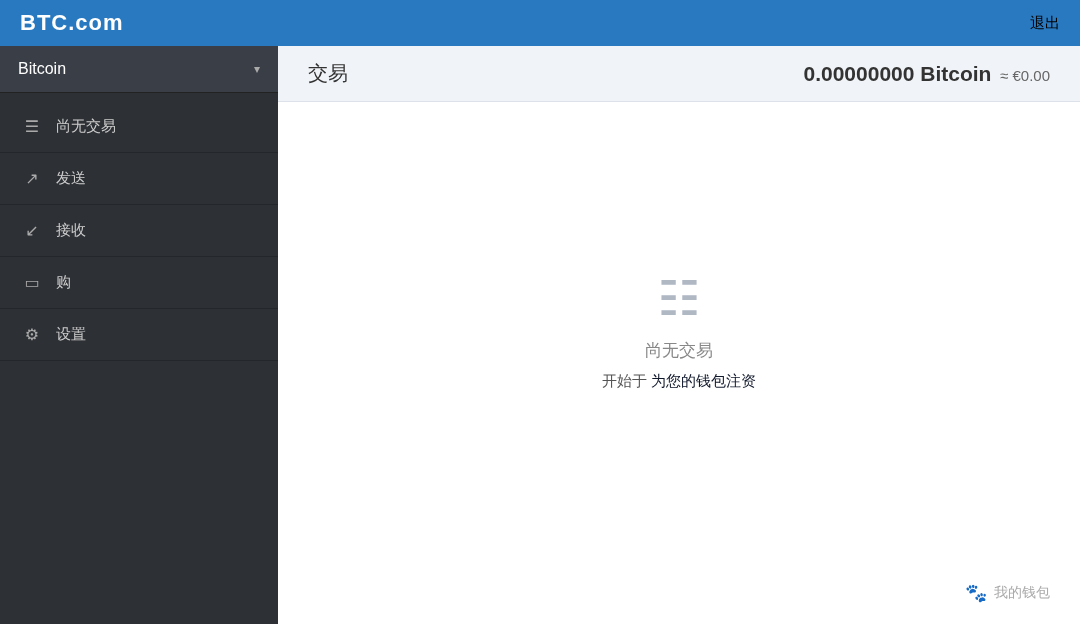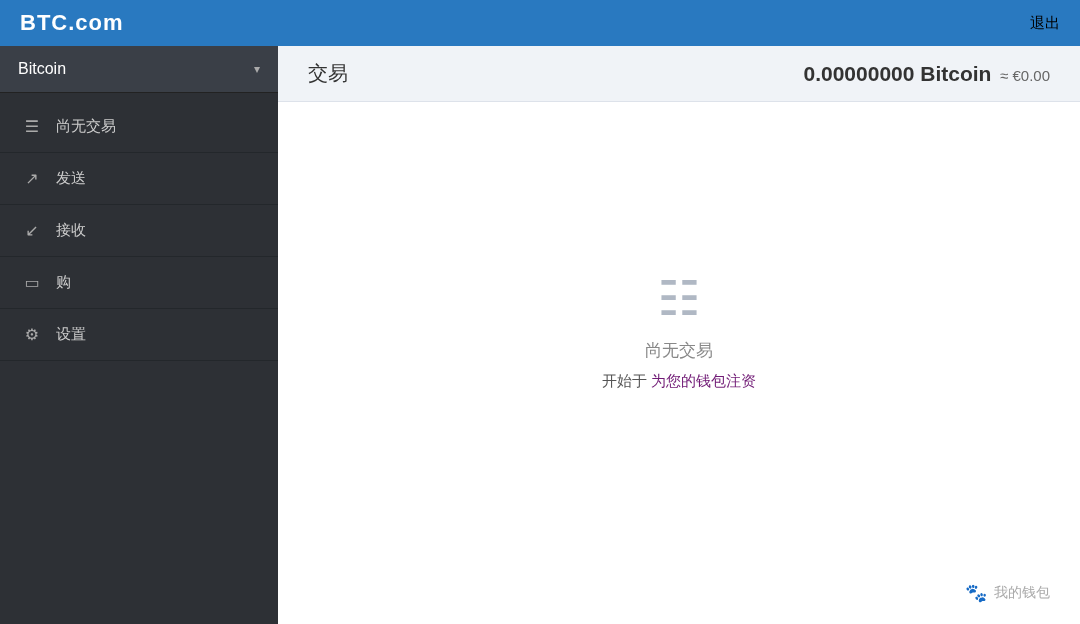--- a/index.html
+++ b/index.html
@@ -165,21 +165,21 @@
       font-size: 17px;
       margin-bottom: 10px;
     }
 
     .empty-action {
       font-size: 15px;
       color: #555555;
     }
 
     .empty-action-link {
-      color: #701a75;
+      color: #0f172a;
       cursor: pointer;
       text-decoration: none;
     }
 
     
     .watermark {
       position: absolute;
       bottom: 20px;
       right: 30px;
       color: #aaaaaa;

